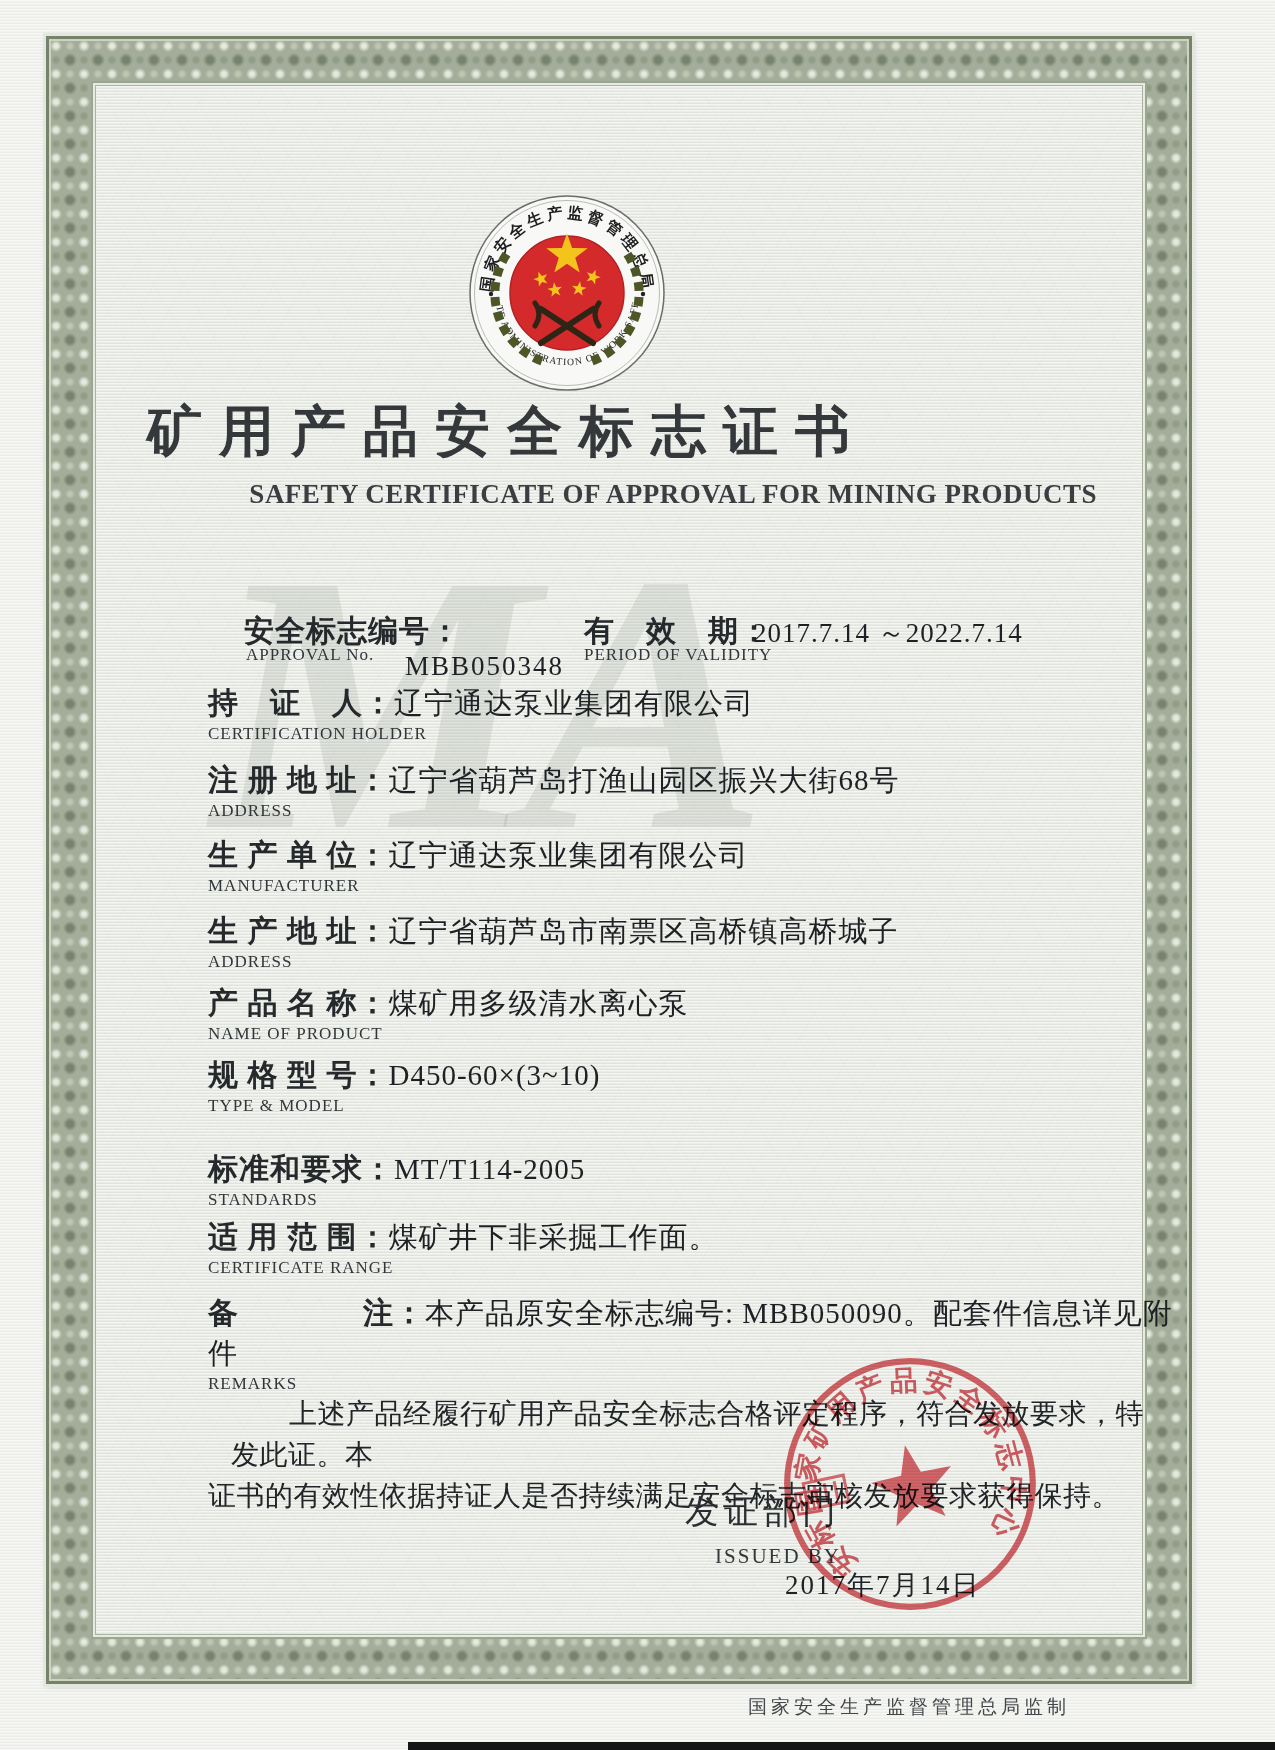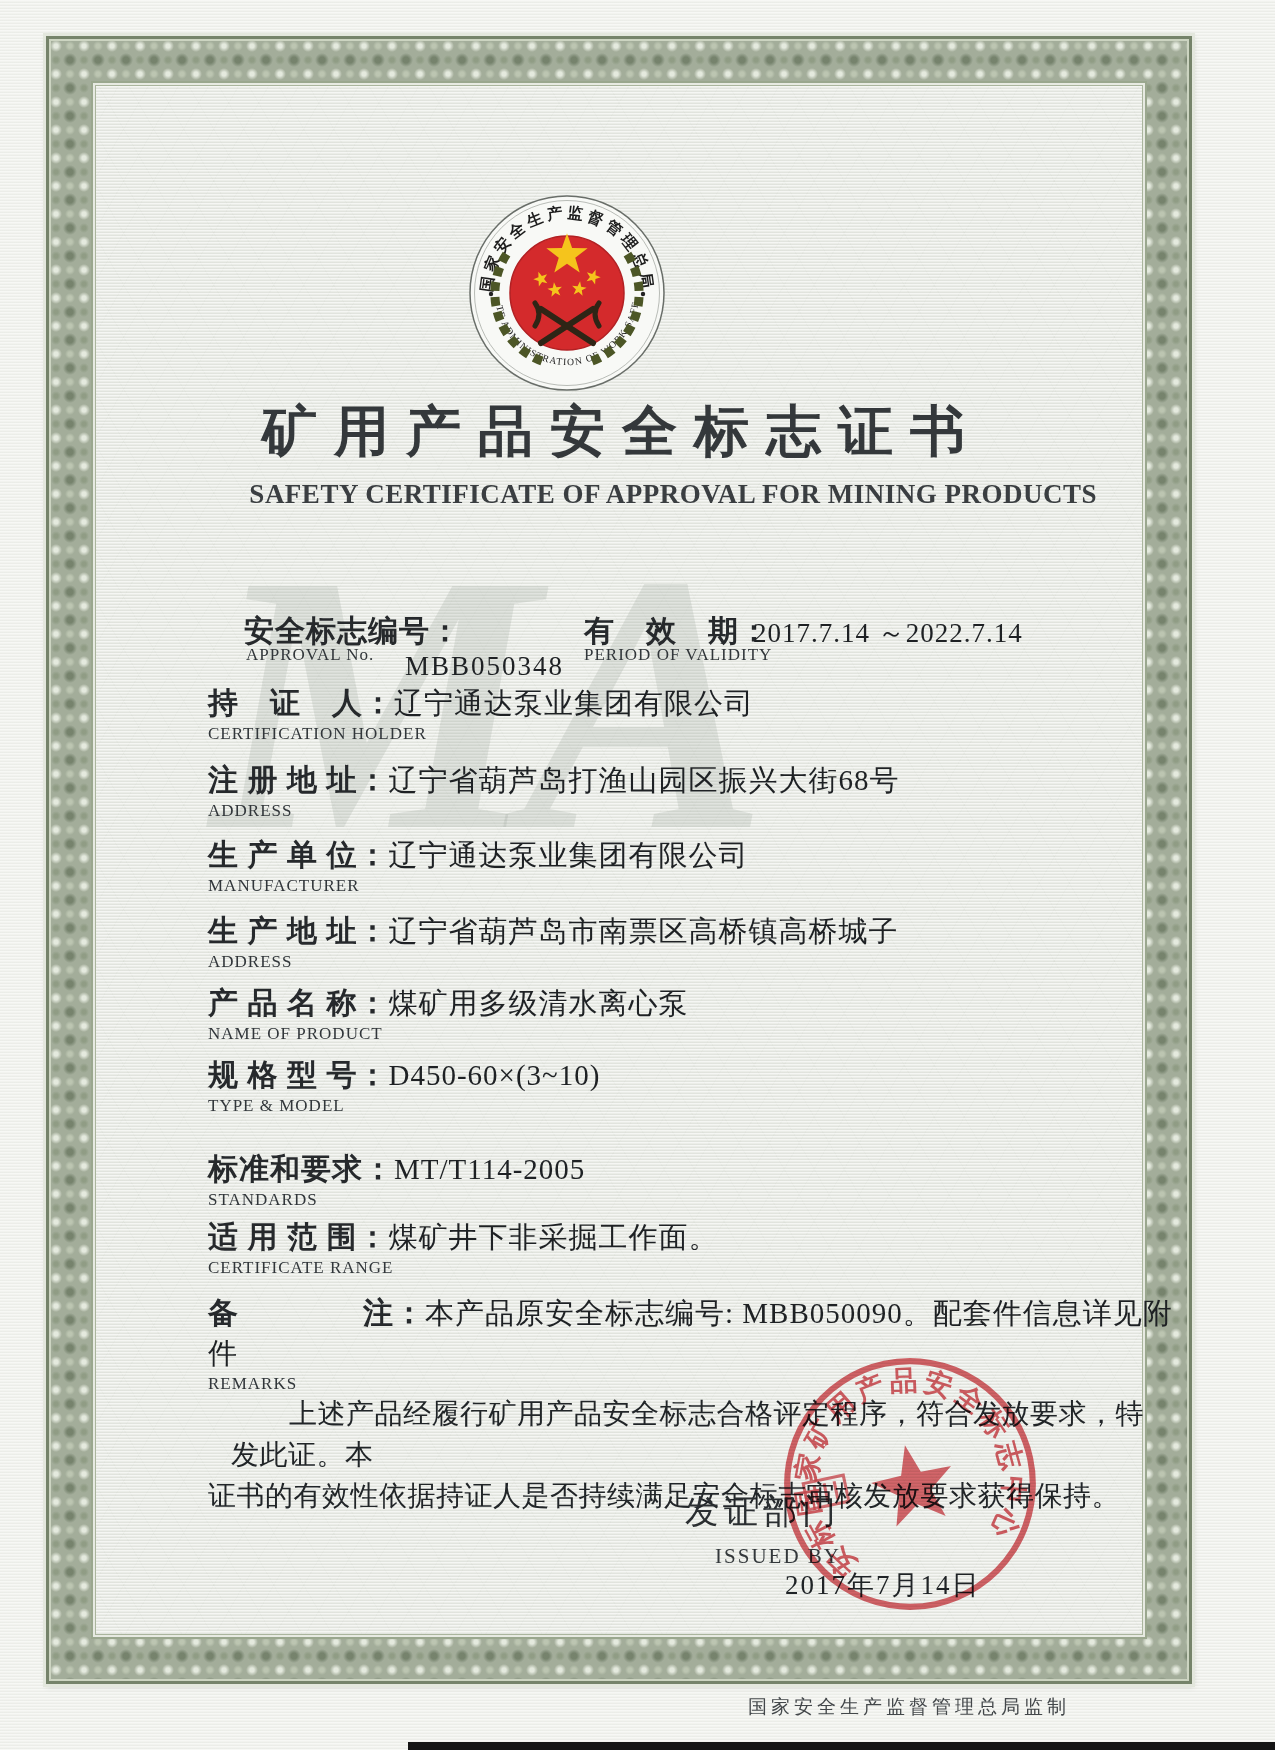--- a/index.html
+++ b/index.html
@@ -42,21 +42,21 @@
   .watermark{
     position:absolute;left:118px;top:408px;
     font-size:368px;font-weight:bold;font-style:italic;
     letter-spacing:-16px;color:rgba(150,158,148,.22);
     font-family:"Liberation Serif","DejaVu Serif",serif;
     user-select:none;
   }
   .emblem{position:absolute;left:374px;top:110px;width:200px;height:200px;}
   .cert-title{
     position:absolute;left:54px;top:312px;width:950px;
-    text-align:center;font-size:55px;font-weight:bold;color:#34383b;
+    font-size:55px;font-weight:bold;color:#34383b;
     letter-spacing:17px;white-space:nowrap;
   }
   .cert-subtitle{
     position:absolute;left:54px;top:396px;width:950px;
     text-align:right;font-size:27px;font-weight:bold;color:#3a3e41;
     letter-spacing:.5px;white-space:nowrap;
   }
   .lblzh{font-size:30px;font-weight:bold;color:#26292c;letter-spacing:1px;}
   .val{font-size:29px;color:#1e2124;font-weight:500;letter-spacing:1px;}
   .lblen{font-size:17px;color:#31363a;letter-spacing:1px;}

